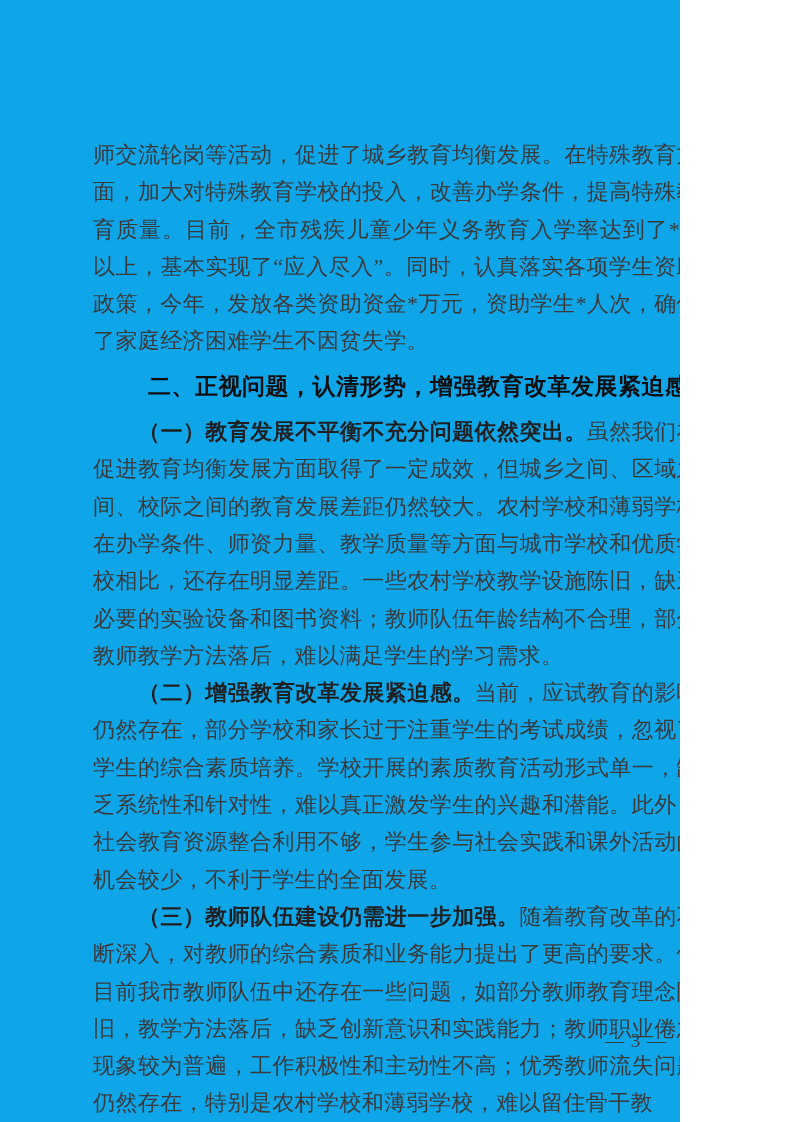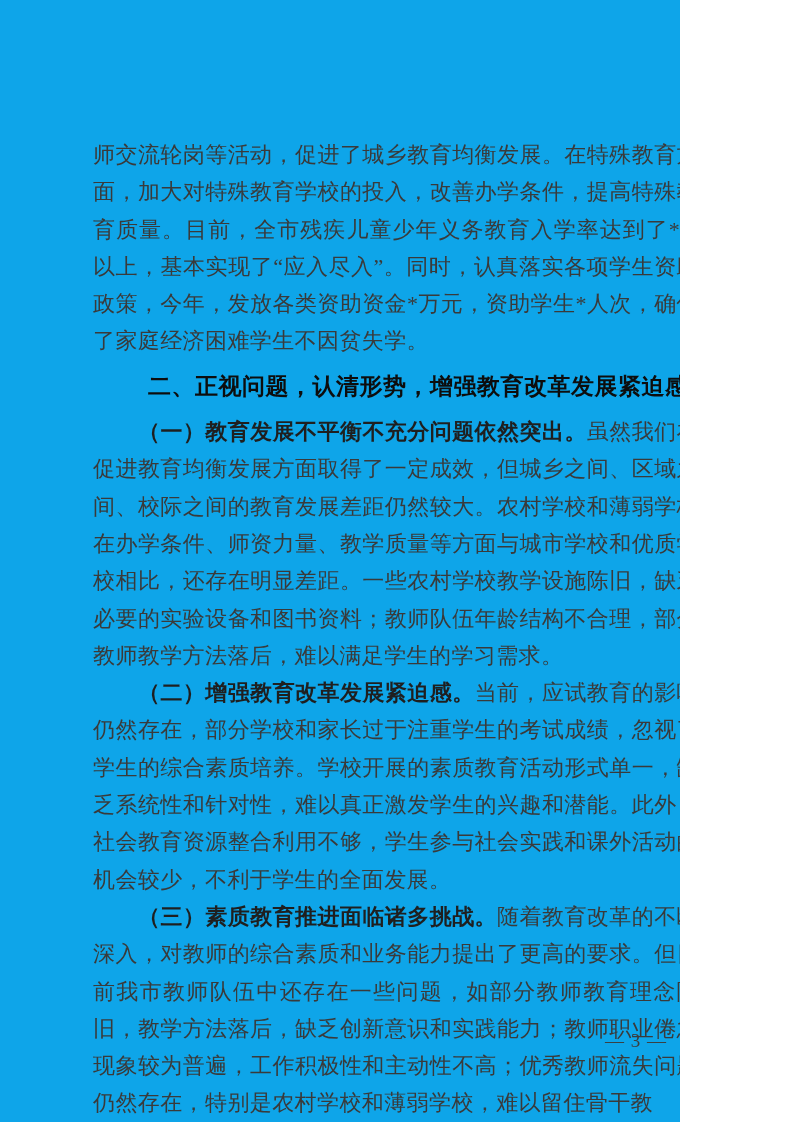--- a/index.html
+++ b/index.html
@@ -70,18 +70,18 @@
   <div class="content">
 
     <p class="body-para no-indent">师交流轮岗等活动，促进了城乡教育均衡发展。在特殊教育方面，加大对特殊教育学校的投入，改善办学条件，提高特殊教育质量。目前，全市残疾儿童少年义务教育入学率达到了*%以上，基本实现了“应入尽入”。同时，认真落实各项学生资助政策，今年，发放各类资助资金*万元，资助学生*人次，确保了家庭经济困难学生不因贫失学。</p>
 
     <h2 class="section-heading">二、正视问题，认清形势，增强教育改革发展紧迫感</h2>
 
     <p class="body-para"><span class="lead">（一）教育发展不平衡不充分问题依然突出。</span><span>虽然我们在促进教育均衡发展方面取得了一定成效，但城乡之间、区域之间、校际之间的教育发展差距仍然较大。农村学校和薄弱学校在办学条件、师资力量、教学质量等方面与城市学校和优质学校相比，还存在明显差距。一些农村学校教学设施陈旧，缺乏必要的实验设备和图书资料；教师队伍年龄结构不合理，部分教师教学方法落后，难以满足学生的学习需求。</span></p>
 
     <p class="body-para"><span class="lead">（二）增强教育改革发展紧迫感。</span><span>当前，应试教育的影响仍然存在，部分学校和家长过于注重学生的考试成绩，忽视了学生的综合素质培养。学校开展的素质教育活动形式单一，缺乏系统性和针对性，难以真正激发学生的兴趣和潜能。此外，社会教育资源整合利用不够，学生参与社会实践和课外活动的机会较少，不利于学生的全面发展。</span></p>
 
-    <p class="body-para"><span class="lead">（三）素质教育推进面临诸多挑战。</span><span>随着教育改革的不断深入，对教师的综合素质和业务能力提出了更高的要求。但目前我市教师队伍中还存在一些问题，如部分教师教育理念陈旧，教学方法落后，缺乏创新意识和实践能力；教师职业倦怠现象较为普遍，工作积极性和主动性不高；优秀教师流失问题仍然存在，特别是农村学校和薄弱学校，难以留住骨干教</span></p>
+    <p class="body-para"><span class="lead">（三）教师队伍建设仍需进一步加强。</span><span>随着教育改革的不断深入，对教师的综合素质和业务能力提出了更高的要求。但目前我市教师队伍中还存在一些问题，如部分教师教育理念陈旧，教学方法落后，缺乏创新意识和实践能力；教师职业倦怠现象较为普遍，工作积极性和主动性不高；优秀教师流失问题仍然存在，特别是农村学校和薄弱学校，难以留住骨干教</span></p>
 
   </div>
 
   <div class="page-number">— 3 —</div>
 </div>
 
 </body></html>

